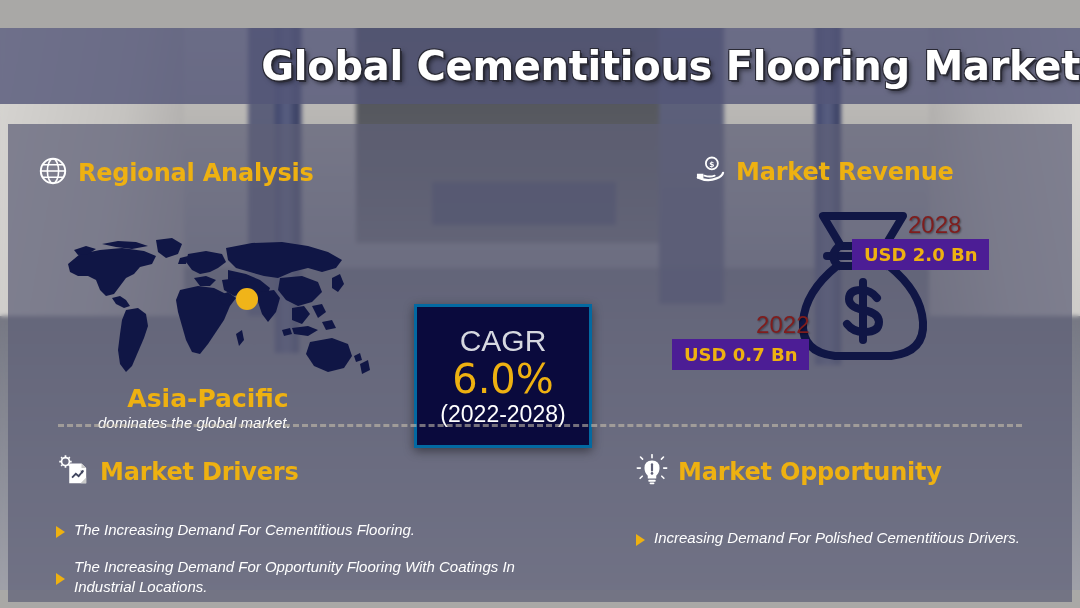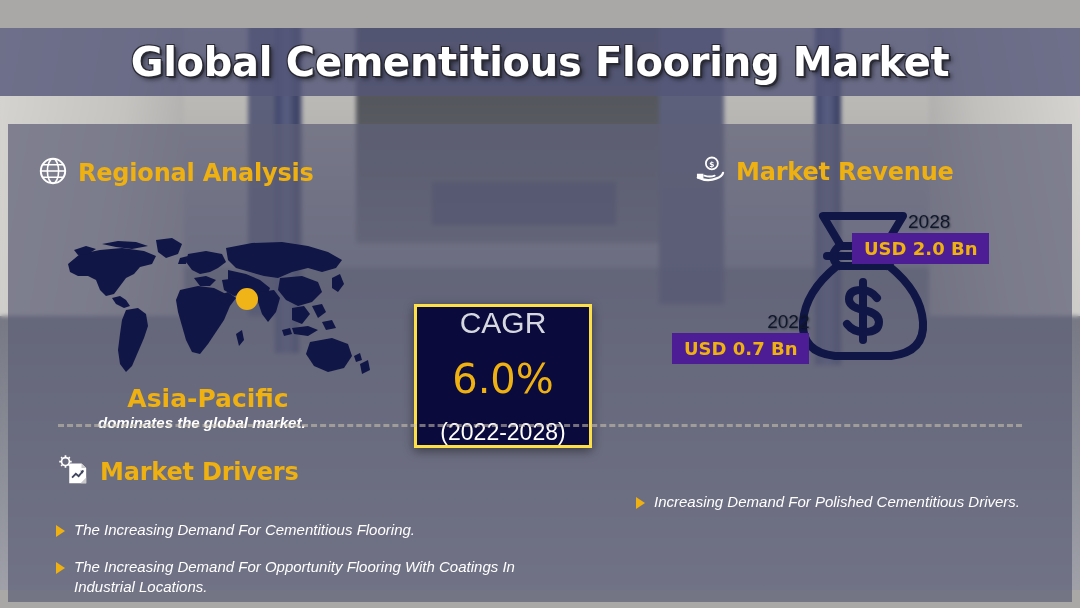--- a/index.html
+++ b/index.html
@@ -41,23 +41,23 @@
     background:#3c4264; opacity:.75;
   }
   .bg-blur { position:absolute; inset:0; backdrop-filter:blur(2px); }
 
   
   .frame-top { position:absolute; left:0; top:0; width:100%; height:28px; background:#a9a8a6; }
   .frame-bottom { position:absolute; left:0; bottom:0; width:100%; height:18px; background:#a9a8a6; }
 
   
   #title-band {
-    position:absolute; left:0; top:28px; width:100%; height:68px;
+    position:absolute; left:0; top:28px; width:100%; height:76px;
     background:rgba(84,86,120,.80);
-    display:flex; align-items:center; justify-content:center;
+    display:flex; align-items:center; justify-content:flex-end;
   }
   #title-text {
     color:#ffffff;
     font-size:40px;
     font-weight:bold;
     letter-spacing:-.3px;
     font-family:"DejaVu Sans", sans-serif;
     text-shadow:
       2px 2px 0 #2a2a35, -1px -1px 0 #2a2a35,
       1px -1px 0 #2a2a35, -1px 1px 0 #2a2a35,
@@ -83,41 +83,41 @@
   
   #regional { position:absolute; left:30px; top:32px; width:360px; }
   #world-map { position:absolute; left:22px; top:78px; width:320px; height:148px; }
   #region-name {
     position:absolute; left:0; top:228px; width:340px; text-align:center;
     color:#eeb111; font-size:25px; font-weight:bold;
     font-family:"DejaVu Sans", sans-serif;
   }
   #region-sub {
     position:absolute; left:60px; top:258px; width:240px;
-    color:#ffffff; font-size:15px; font-style:italic; line-height:1.25;font-weight:bold;
+    color:#ffffff; font-size:15px; font-style:italic; line-height:1.25;
   }
 
   
   #cagr-box {
     position:absolute; left:406px; top:180px; width:178px; height:144px;
-    background:#0a0a3d; border:3px solid #fde047;
-    display:flex; flex-direction:column; align-items:center; justify-content:space-between;
+    background:#0a0a3d; border:3px solid #0369a1;
+    display:flex; flex-direction:column; align-items:center; justify-content:center;
     box-shadow:0 3px 10px rgba(0,0,0,.45);
   }
   #cagr-label { color:#d6d8e0; font-size:30px; line-height:1.05; }
   #cagr-value { color:#eeb111; font-size:40px; font-weight:normal; line-height:1.12;
                 font-family:"DejaVu Sans", sans-serif; }
   #cagr-period { color:#ffffff; font-size:23px; line-height:1.1; }
 
   
   #revenue { position:absolute; left:654px; top:32px; width:400px; height:240px; }
   #revenue .sect-head { margin-left:32px; }
   #bag { position:absolute; left:125px; top:50px; }
   .rev-group { position:absolute; }
-  .rev-year { color:#0f172a; font-size:19px; text-align:center; line-height:1.15;
+  .rev-year { color:#7f1d1d; font-size:24px; text-align:center; line-height:1.15;
               text-shadow:1px 1px 2px rgba(0,0,0,.4); }
   .rev-chip {
     background:#4c1d95; color:#eeb111; font-size:18px; font-weight:bold;
     padding:5px 12px; white-space:nowrap; font-family:"DejaVu Sans", sans-serif;
   }
   #rev-2028 { left:190px; top:55px; }
   #rev-2028 .rev-year { text-align:left; padding-left:56px; }
   #rev-2022 { left:10px; top:155px; }
   #rev-2022 .rev-year { text-align:right; padding-left:48px; }
 
@@ -125,21 +125,21 @@
   #divider {
     position:absolute; left:50px; top:300px; width:964px; height:0;
     border-top:3px dashed rgba(206,196,176,.55);
   }
 
   
   #drivers { position:absolute; left:48px; top:330px; width:500px; }
   #opportunity { position:absolute; left:628px; top:330px; width:410px; }
   .bullets { margin-top:30px; }
   .bullet {
-    display:flex; gap:9px; align-items:flex-start; margin-bottom:17px;
+    display:flex; gap:9px; align-items:center; margin-bottom:17px;
   }
   .bullet .tri {
     flex:none; width:0; height:0; margin-top:5px;
     border-left:9px solid #eeb111;
     border-top:6px solid transparent;
     border-bottom:6px solid transparent;
   }
   .bullet .btxt {
     color:#ffffff; font-size:15px; font-style:italic; line-height:1.32;
   }
@@ -309,20 +309,41 @@
         <span class="btxt">The Increasing Demand For Cementitious Flooring.</span>
       </div>
       <div class="bullet">
         <span class="tri"></span>
         <span class="btxt">The Increasing Demand For Opportunity Flooring With Coatings In Industrial Locations.</span>
       </div>
     </div>
   </div>
 
   <div id="opportunity">
+    <div class="sect-head">
+      <span class="ic">
+        <svg width="32" height="32" viewBox="0 0 34 34">
+          <path d="M17 7 Q25 7 25 15 Q25 20 21.5 23 L21.5 26 L12.5 26 L12.5 23 Q9 20 9 15 Q9 7 17 7 Z" fill="#fff"></path>
+          <rect x="13" y="27.3" width="8" height="2.1" rx="1" fill="#fff"></rect>
+          <rect x="14.4" y="30.2" width="5.2" height="2" rx="1" fill="#fff"></rect>
+          <line x1="17" y1="11" x2="17" y2="17.5" stroke="#5e5f77" stroke-width="2.3" stroke-linecap="round"></line>
+          <circle cx="17" cy="20.6" r="1.4" fill="#5e5f77"></circle>
+          <g stroke="#fff" stroke-width="1.7" stroke-linecap="round">
+            <line x1="17" y1="0.8" x2="17" y2="4"></line>
+            <line x1="4.6" y1="15" x2="1.4" y2="15"></line>
+            <line x1="32.6" y1="15" x2="29.4" y2="15"></line>
+            <line x1="7" y1="5.4" x2="4.8" y2="3.2"></line>
+            <line x1="27" y1="5.4" x2="29.2" y2="3.2"></line>
+            <line x1="6.6" y1="23.6" x2="4.4" y2="25.8"></line>
+            <line x1="27.4" y1="23.6" x2="29.6" y2="25.8"></line>
+          </g>
+        </svg>
+      </span>
+      <span class="sect-title">Market Opportunity</span>
+    </div>
     <div class="bullets">
       <div class="bullet">
         <span class="tri"></span>
         <span class="btxt">Increasing Demand For Polished Cementitious Drivers.</span>
       </div>
     </div>
   </div>
 
 </div>
 

